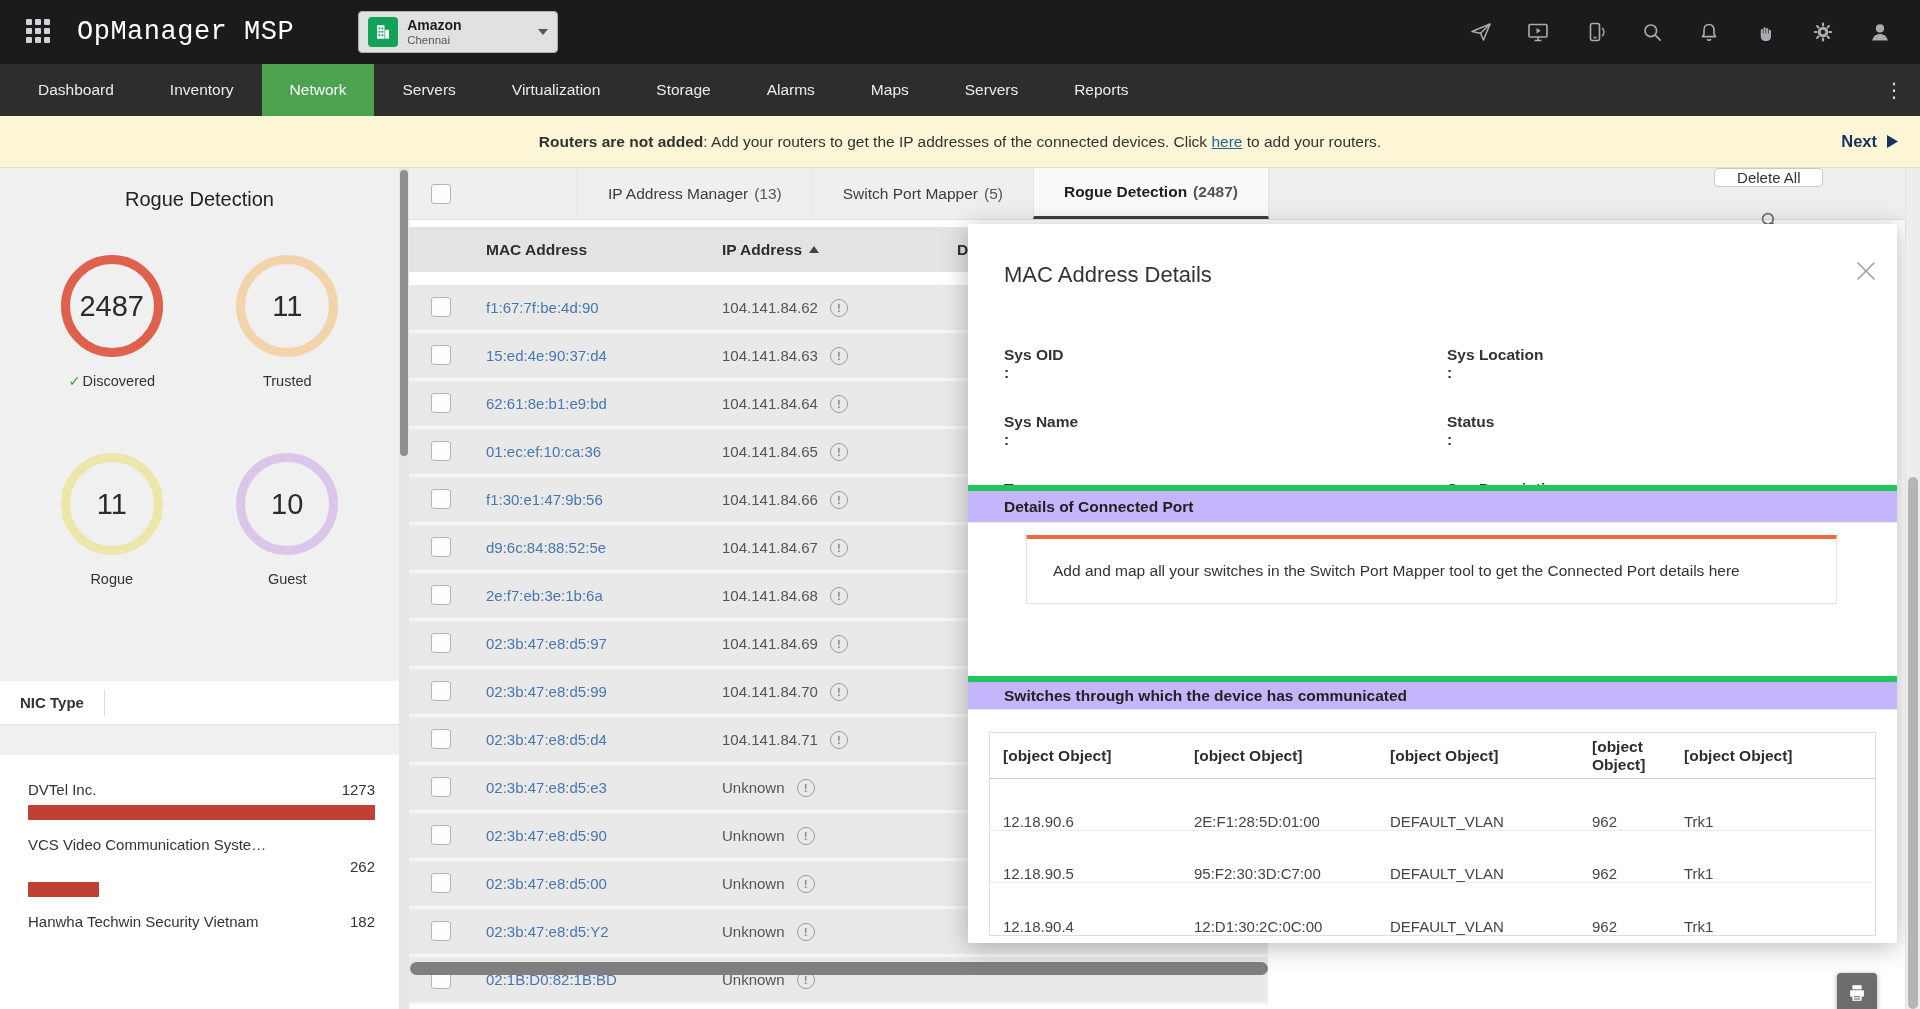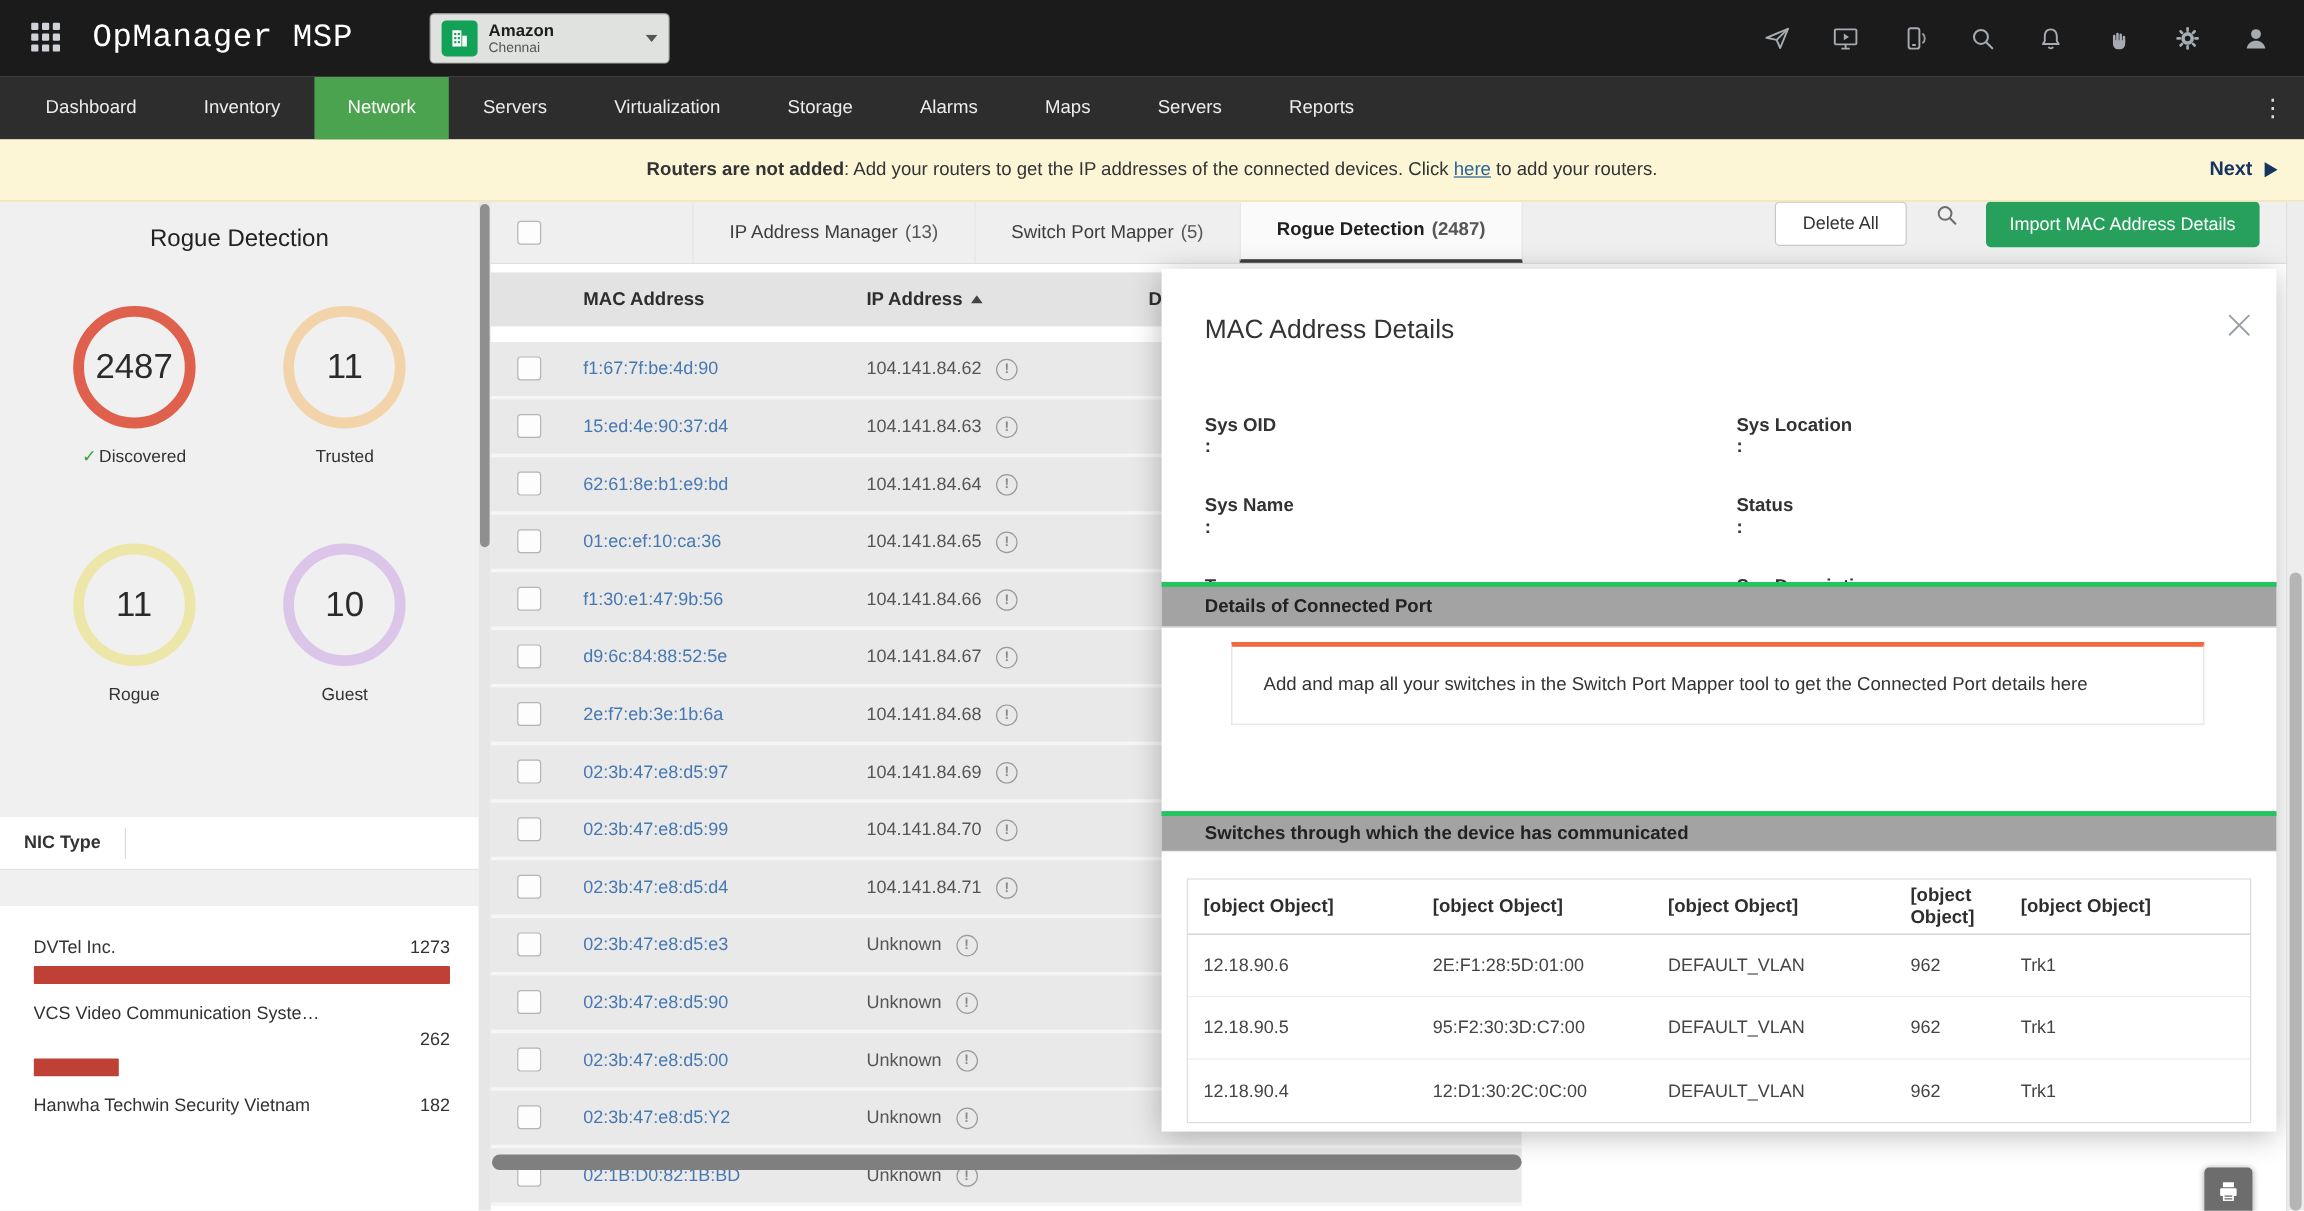--- a/index.html
+++ b/index.html
@@ -64,21 +64,21 @@
   
   .main { position:absolute; left:409px; top:168px; right:15px; bottom:0; background:#fff; }
   .tabs-row { position:absolute; left:0; top:0; right:0; height:52px; background:#efefef; border-bottom:1px solid #e0e0e0; display:flex; align-items:stretch; padding-left:168px; }
   .cb { width:20px; height:20px; background:#fdfdfd; border:1px solid #b5b5b5; border-radius:3px; display:inline-block; cursor:pointer; flex:none; }
   .select-all { position:absolute; left:22px; top:16px; }
   .tabs { display:flex; align-items:stretch; }
   .tab { display:flex; align-items:center; gap:6px; padding:0 30px; font-size:15.5px; color:#3c3c3c; border-left:1px solid #e4e4e4; cursor:pointer; white-space:nowrap; }
   .tabs .tab:last-of-type { border-right:1px solid #e4e4e4; }
   .tab.active { background:#fafafa; border-bottom:3px solid #3f3f3f; font-weight:bold; color:#1f1f1f; }
   .tab .count { color:#555; }
-  .toolbar { position:absolute; right:22px; top:0; height:52px; display:flex; align-items:flex-start; gap:22px; }
+  .toolbar { position:absolute; right:22px; top:0; height:52px; display:flex; align-items:center; gap:22px;flex-direction:column; }
   .btn-delete-all { height:37px; padding:0 22px; background:#fff; border:1px solid #c8c8c8; border-radius:4px; font-size:15px; color:#333; font-family:inherit; cursor:pointer; }
   .search-btn { cursor:pointer; }
   .btn-import { height:38px; padding:0 20px; border:none; border-radius:4px; color:#fff; font-size:15px; font-family:inherit; cursor:pointer; }
   .table-header { position:absolute; top:59px; left:0; width:859px; height:45px; background:#e3e3e3; }
   .table-header .th { position:absolute; line-height:45px; font-weight:bold; font-size:15.5px; color:#2e2e2e; white-space:nowrap; }
   .th-mac { left:77px; }
   .th-ip { left:313px; display:flex; align-items:center; gap:7px; }
   .th-partial { left:548px; }
   .rows-host { position:absolute; top:117px; left:0; width:859px; }
   .row { position:relative; height:48px; background:#e9e9e9; border-bottom:3px solid #f6f6f6; }
@@ -89,28 +89,28 @@
   .warn { width:18px; height:18px; border:1px solid #9a9a9a; border-radius:50%; color:#8a8a8a; font-size:11.5px; font-weight:bold; display:flex; align-items:center; justify-content:center; margin-left:12px; cursor:pointer; flex:none; }
 
   
   .modal { position:absolute; left:968px; top:224px; width:929px; height:719px; background:#fff; box-shadow:0 4px 24px rgba(0,0,0,0.28); z-index:30; }
   .modal-title { position:absolute; left:36px; top:38px; font-size:22px; font-weight:normal; color:#333; }
   .modal-close { position:absolute; right:20px; top:38px; width:20px; height:20px; cursor:pointer; }
   .fields { position:absolute; left:36px; top:122px; right:30px; display:grid; grid-template-columns:443px 1fr; row-gap:31px; }
   .field { display:flex; font-size:15.5px; font-weight:bold; color:#333;flex-direction:column; }
   .field-label { width:201px; flex:none; }
   .field-colon { margin-right:8px; }
-  .modal-band { position:absolute; left:0; width:100%; background:#a3a3a3; border-top:4px solid #22c55e; border-bottom:1px solid #ececec; display:flex; align-items:center; padding-left:36px; font-size:15.5px; font-weight:bold; color:#222; }
+  .modal-band { position:absolute; left:0; width:100%; background:#c4b5fd; border-top:6px solid #22c55e; border-bottom:1px solid #ececec; display:flex; align-items:center; padding-left:36px; font-size:15.5px; font-weight:bold; color:#222; }
   .band-connected { top:261px; height:38px; }
   .band-switches { top:452px; height:34px; }
   .notice { position:absolute; left:58px; top:311px; width:811px; border:1px solid #e3e3e3; border-top:4px solid #ef6a3f; padding:20px 26px; font-size:15.5px; color:#333; line-height:1.55; background:#fff; }
   .notice-text { display:block; max-width:700px; }
   .switch-table { position:absolute; left:21px; top:508px; width:887px; border:1px solid #ddd; background:#fff; }
   .st-header { display:flex; height:46px; align-items:center; border-bottom:1px solid #ccc; font-weight:bold; font-size:15.5px; color:#2e2e2e; }
-  .st-row { display:flex; height:52px; align-items:center; font-size:15px; color:#444; border-bottom:1px solid #ececec; }
+  .st-row { display:flex; height:52px; align-items:flex-end; font-size:15px; color:#444; border-bottom:1px solid #ececec; }
   .st-row:last-of-type { border-bottom:none; }
   .st-header span:nth-of-type(1), .st-row span:nth-of-type(1) { width:204px; padding-left:13px; flex:none; }
   .st-header span:nth-of-type(2), .st-row span:nth-of-type(2) { width:196px; flex:none; }
   .st-header span:nth-of-type(3), .st-row span:nth-of-type(3) { width:202px; flex:none; }
   .st-header span:nth-of-type(4), .st-row span:nth-of-type(4) { width:92px; flex:none; }
   .st-header span:nth-of-type(5), .st-row span:nth-of-type(5) { flex:1; }
 
   .print-btn { position:absolute; left:1837px; top:973px; width:40px; height:40px; background:#6d6d6d; border:none; border-radius:4px; z-index:35; display:flex; align-items:center; justify-content:center; box-shadow:0 1px 5px rgba(0,0,0,0.35); cursor:pointer; }
 </style>
 </head>

